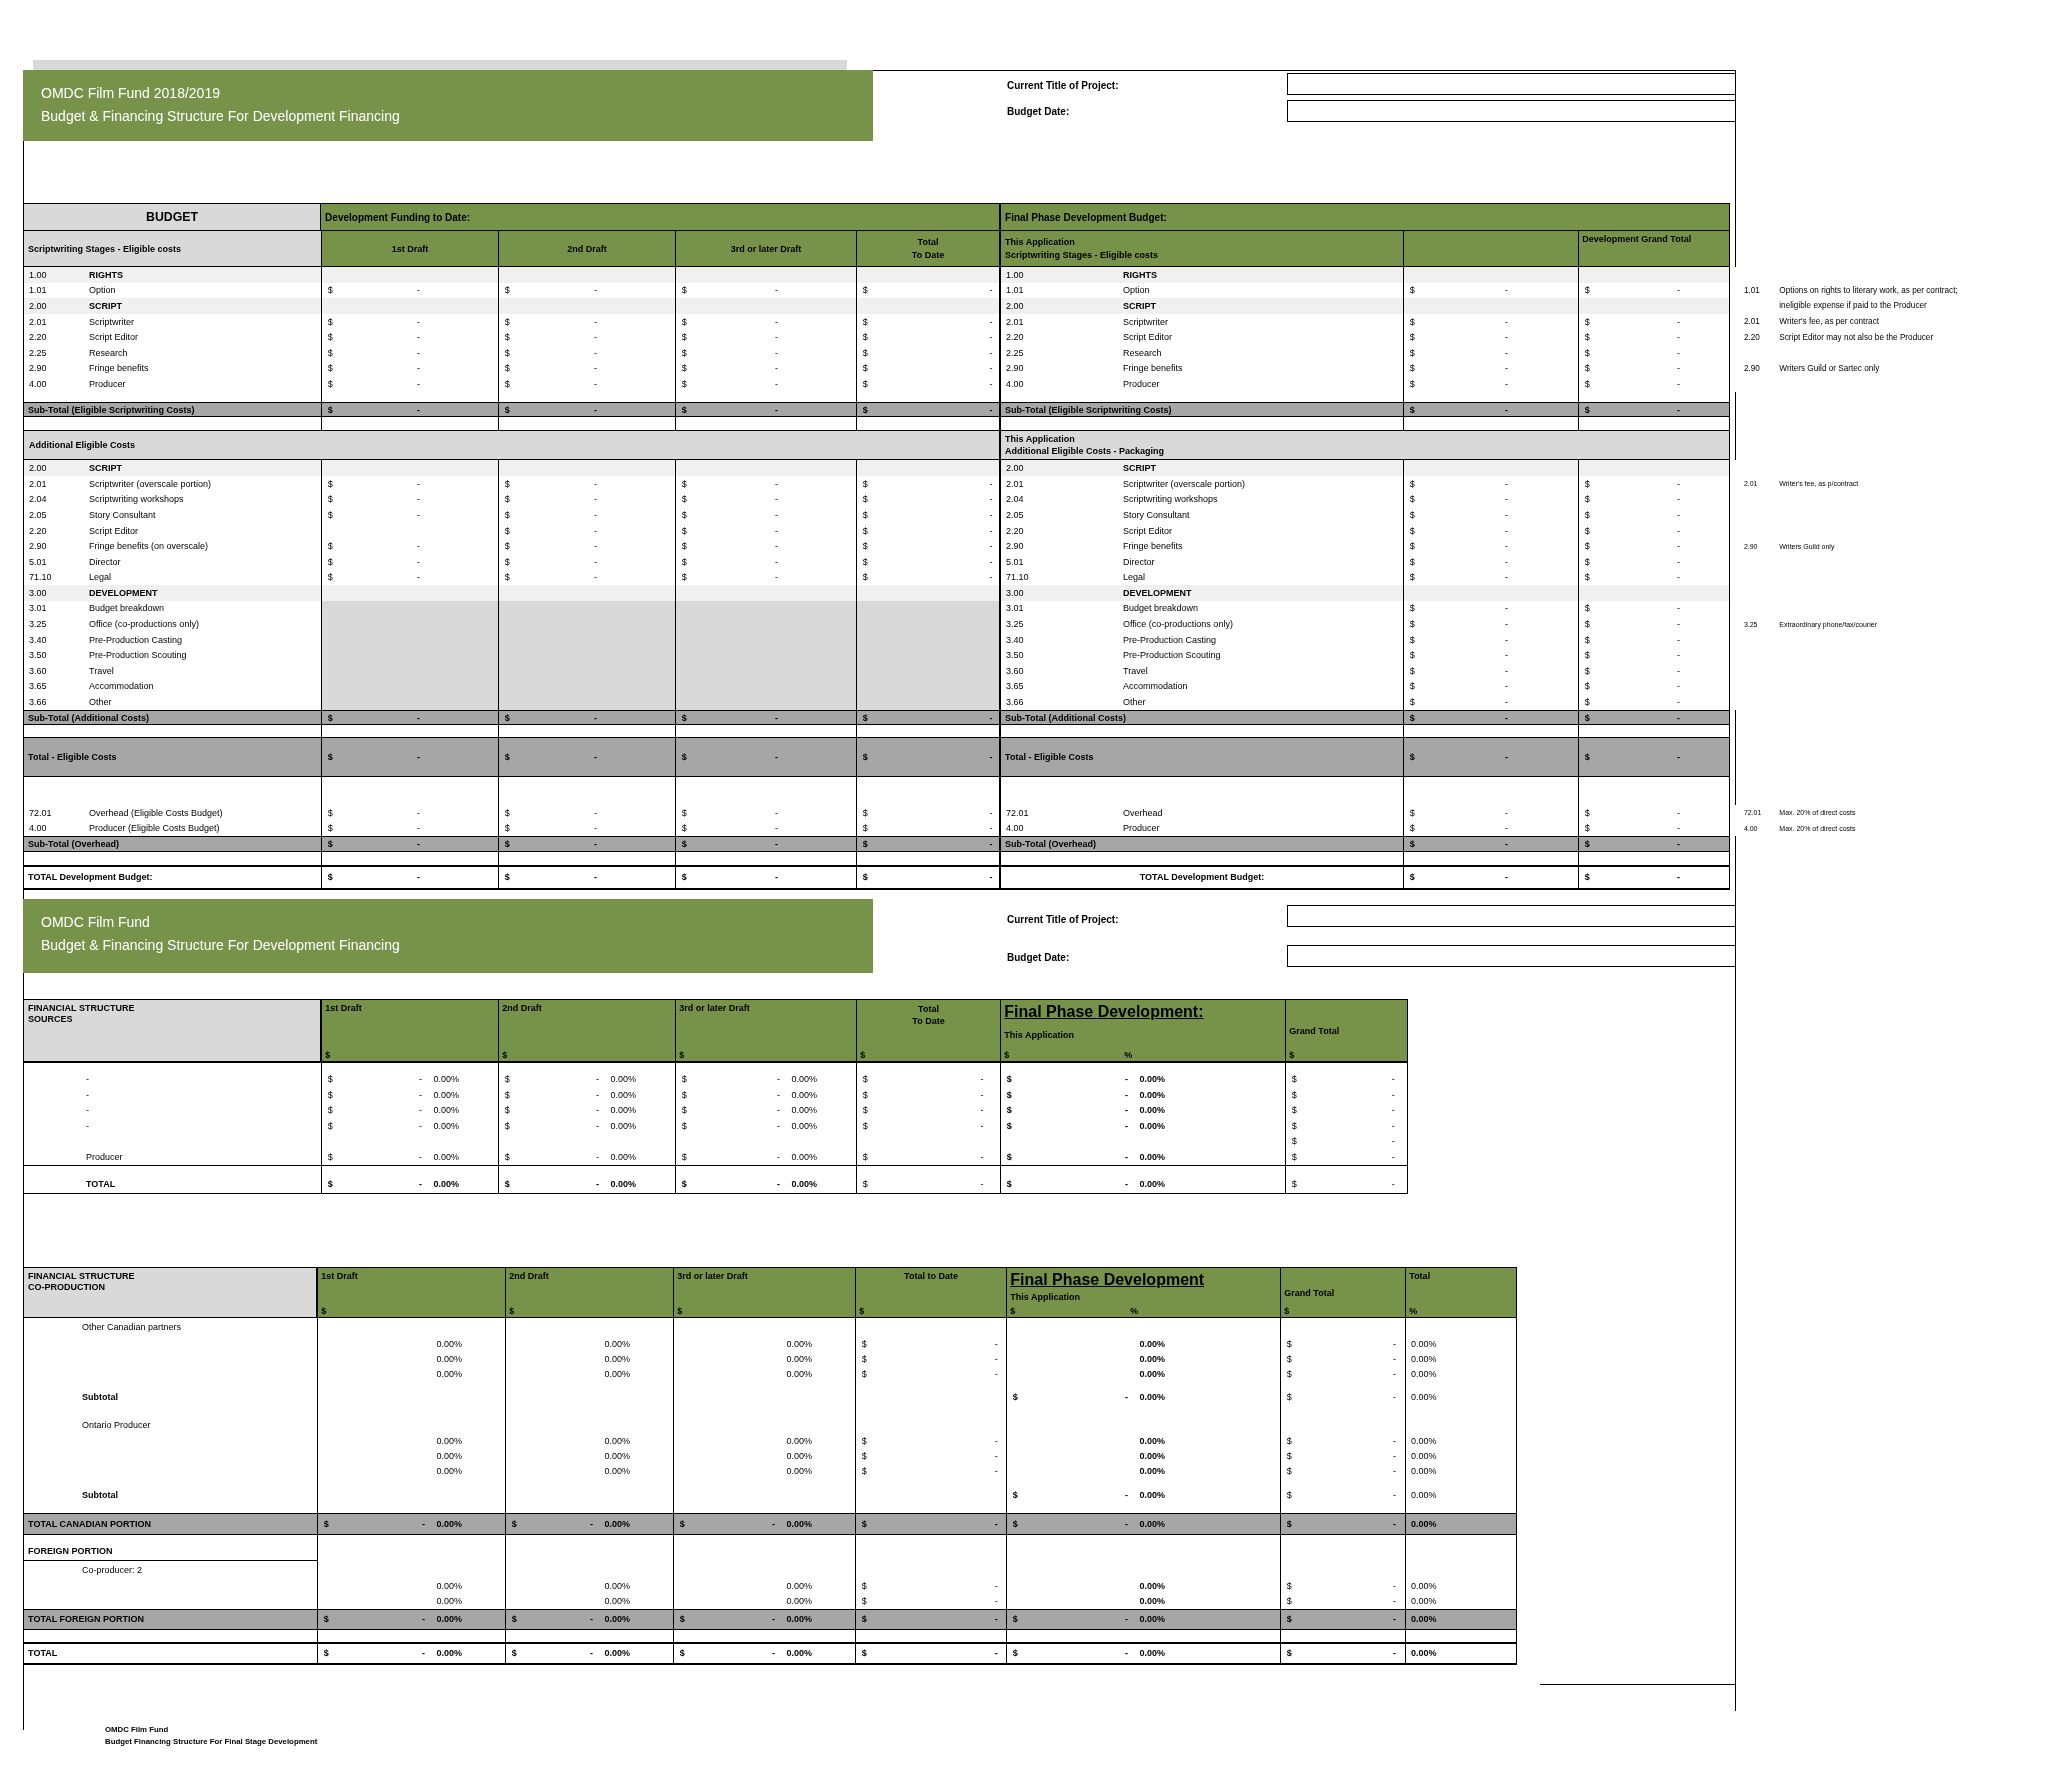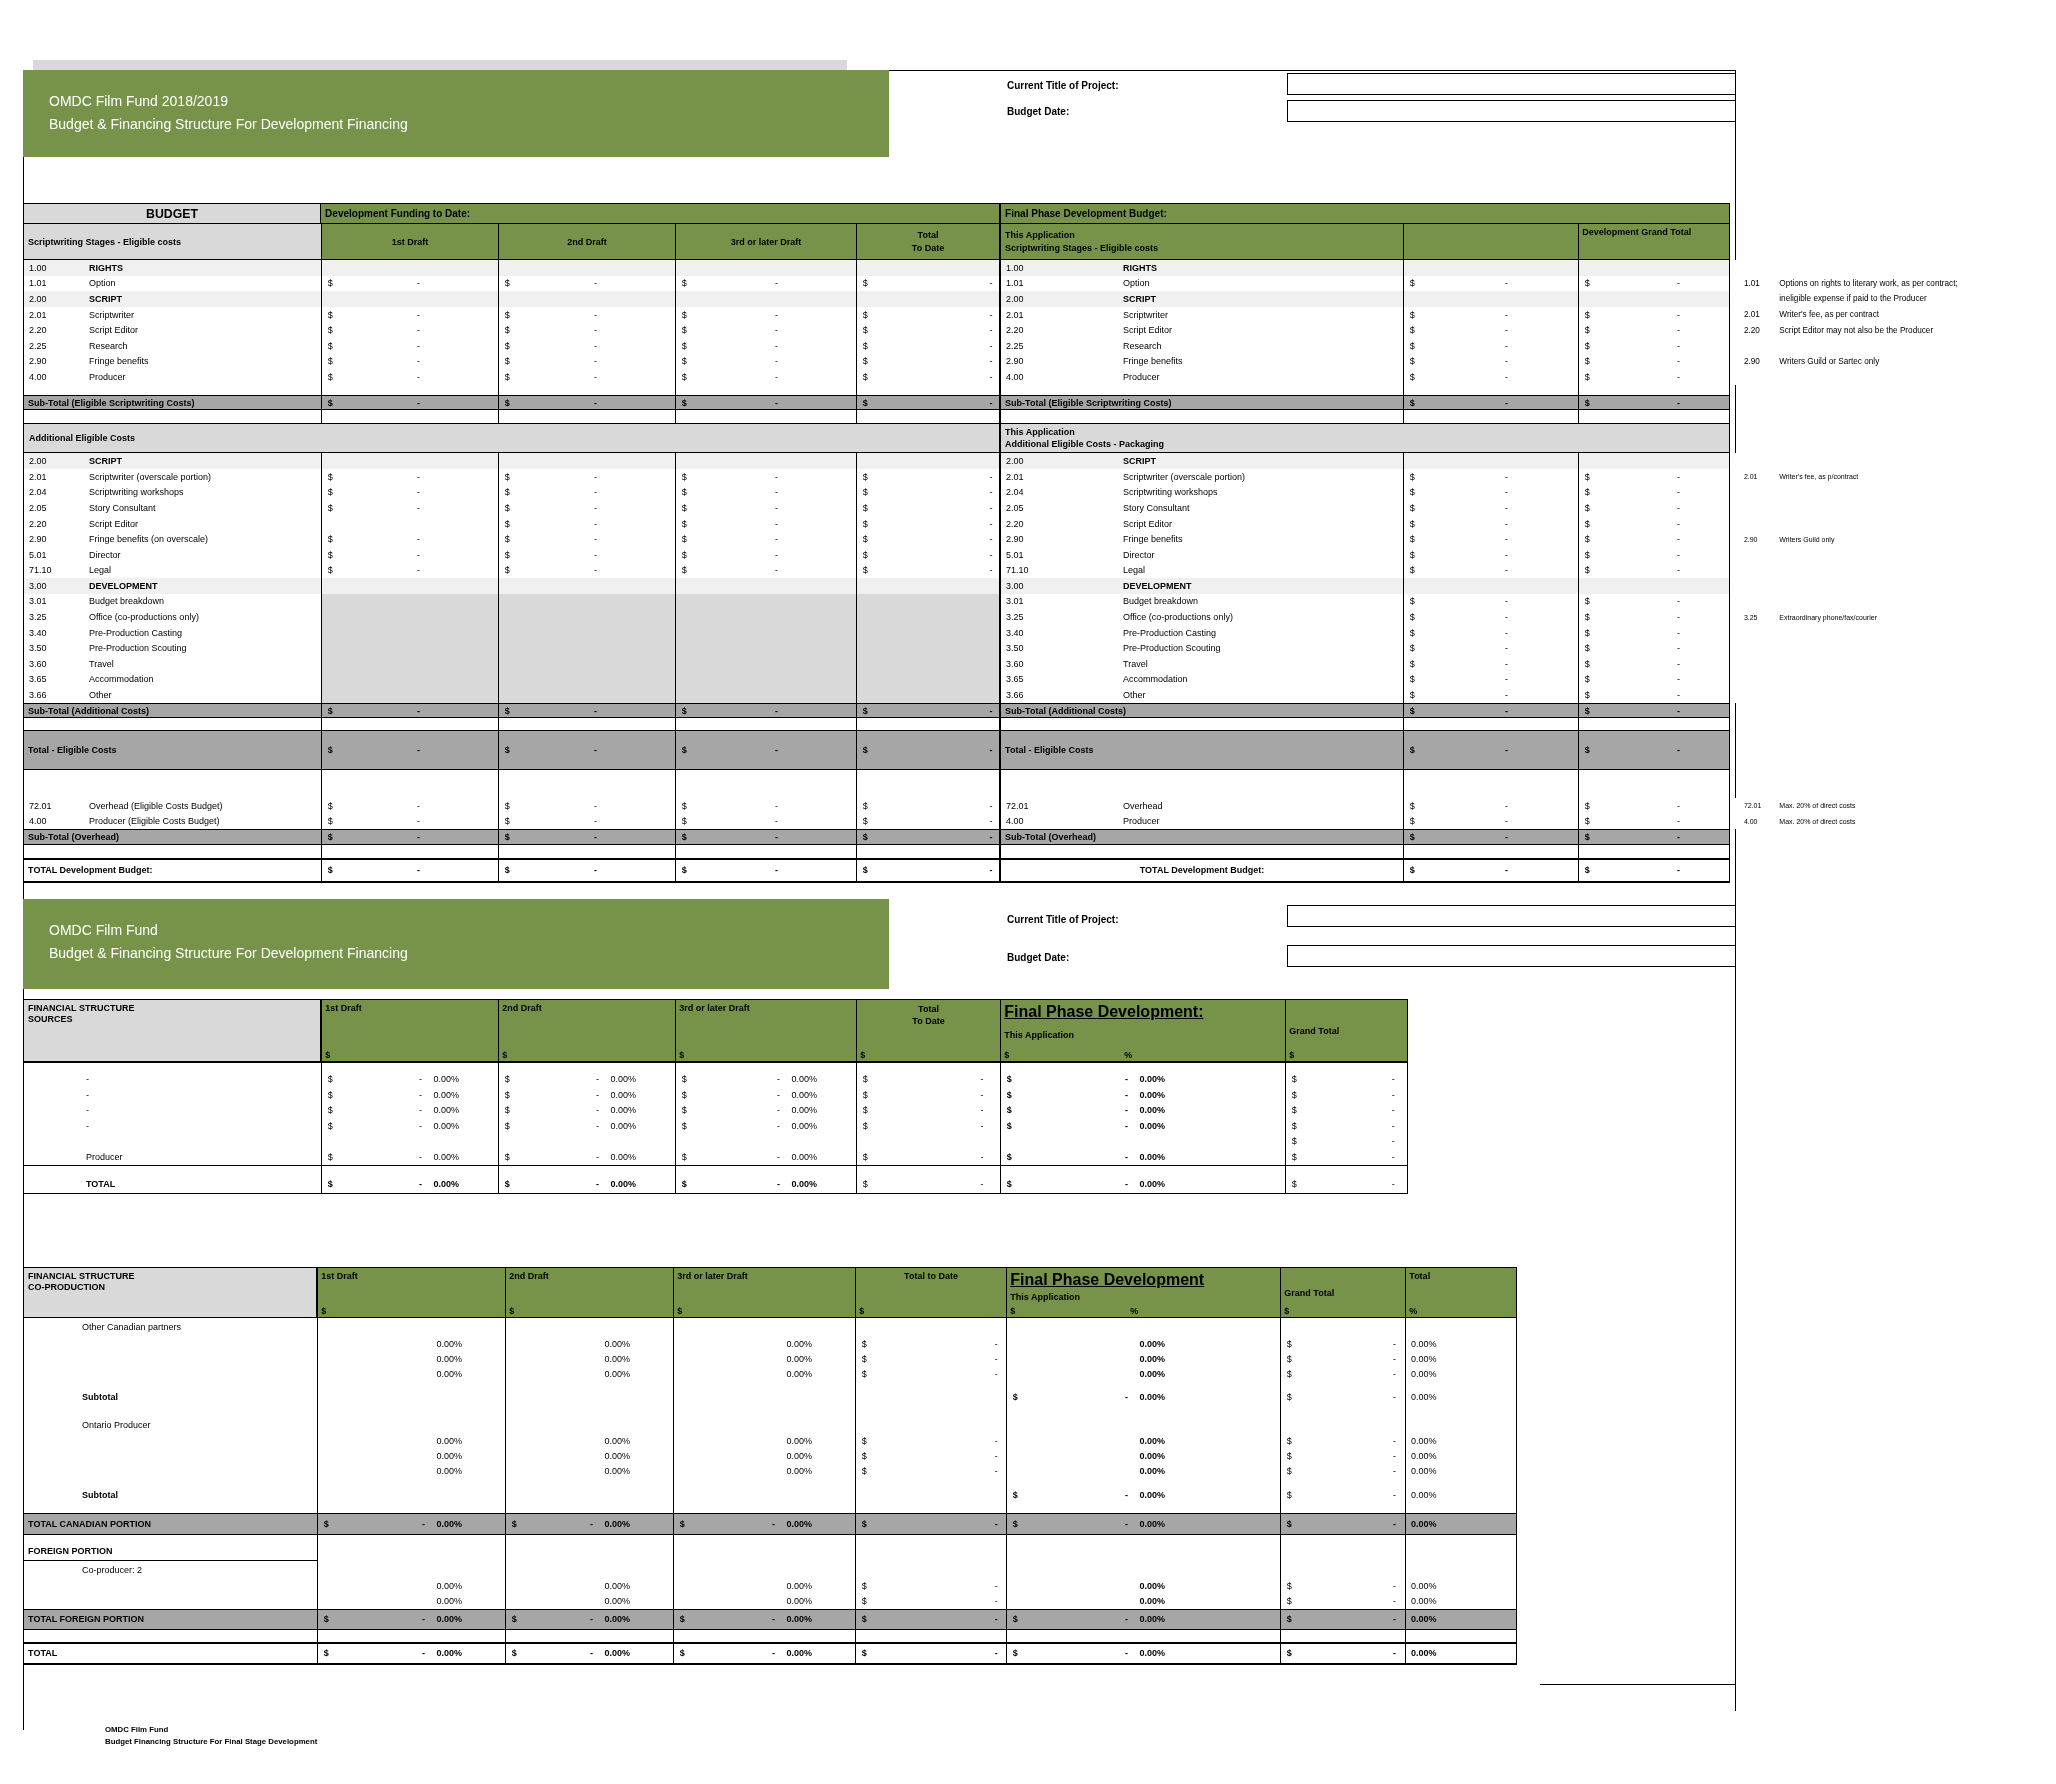--- a/index.html
+++ b/index.html
@@ -4,21 +4,21 @@
 <style>
   html,body{margin:0;padding:0;background:#fff;}
   body{width:2056px;height:1785px;position:relative;font-family:"Liberation Sans",sans-serif;color:#000;font-size:9px;overflow:hidden;}
   .content{position:absolute;left:23px;top:0;width:2033px;height:1785px;}
   
   .topstrip{position:absolute;left:10px;top:60px;width:814px;height:10px;background:#D9D9D9;}
   .hl-top{position:absolute;left:0;top:70px;width:1712px;border-top:0.8px solid #000;height:0;}
   .vl-l{position:absolute;left:0;top:70px;height:1660px;border-left:0.8px solid #000;width:0;}
   .vl-r{position:absolute;left:1712px;top:70px;height:1641px;border-left:0.8px solid #000;width:0;}
   .hl-br{position:absolute;left:1517px;top:1684px;width:196px;border-top:0.8px solid #000;height:0;}
-  .greenblk{position:absolute;left:0;width:834px;background:var(--green);color:#fff;padding:16px;}
+  .greenblk{position:absolute;left:0;width:834px;background:var(--green);color:#fff;padding:8px;}
   .greenblk .t1{font-size:14px;padding:7.4px 10px 0 10px;}
   .greenblk .t2{font-size:14px;padding:6.6px 10px 0 10px;}
   .flabel{position:absolute;font-weight:bold;font-size:10px;white-space:nowrap;text-align:center;}
   .inp{position:absolute;width:449px;height:22px;background:#fff;border:1.6px solid #000;box-sizing:border-box;}
   .footer{position:absolute;left:82px;top:1724px;font-size:7.8px;font-weight:bold;line-height:12.3px;}
   :root{--green:#77934A;--gLight:#D9D9D9;--gDark:#A6A6A6;--stripe:#F0F0F0;}
   
   .tbl{position:absolute;left:0;}
   .r{display:grid;height:15.6px;}
   .g1{grid-template-columns:41px 257px 177px 177px 181px 144px 49px 354px 175px 152px 12.3px 37px 255px;}
@@ -56,21 +56,21 @@
   .ctr{justify-content:center;padding-left:0;}
   .sub > .c:not(.gap):not(.ncode):not(.ntext):not(.fill){background:var(--gDark);border-top:1.6px solid #000;border-bottom:1.6px solid #000;font-weight:bold;}
   .tband{height:40px;}
   .tband > .c:not(.fill){background:var(--gDark);border-top:1.6px solid #000;border-bottom:1.6px solid #000;font-weight:bold;}
   .grand{height:25px;}
   .grand > .c:not(.fill){border-top:2.5px solid #000;border-bottom:2.5px solid #000;font-weight:bold;}
   .band{height:30px;}
   .band > .bandl{background:var(--gLight);border:0.8px solid #000;border-left:1.6px solid #000;padding-left:5px;}
   .band > .bandr{background:var(--gLight);border:0.8px solid #000;border-left:1.6px solid #000;border-right:1.6px solid #000;flex-direction:column;align-items:flex-start;justify-content:center;padding-left:4.1px;line-height:12.3px;}
   
-  .hA{height:21px;}
+  .hA{height:28px;}
   .haL{grid-column:span 2;background:var(--gLight);justify-content:center;font-size:12.3px;border:1.6px solid #000;border-bottom:0.8px solid #000;}
   .haM{grid-column:span 4;background:var(--green);font-size:10px;padding-left:4.1px;border-top:1.6px solid #000;border-bottom:0.8px solid #000;border-right:0.8px solid #000;}
   .haR{grid-column:span 4;background:var(--green);font-size:10px;padding-left:4.1px;border-top:1.6px solid #000;border-bottom:0.8px solid #000;border-left:1.6px solid #000;border-right:1.6px solid #000;}
   .hB{height:36px;}
   .hbL{grid-column:span 2;background:var(--gLight);padding-left:4.1px;border-left:1.6px solid #000;border-bottom:1.6px solid #000;}
   .hbC{background:var(--green);justify-content:center;border-left:0.8px solid #000;border-bottom:1.6px solid #000;}
   .hbT{background:var(--green);flex-direction:column;justify-content:center;border-left:0.8px solid #000;border-right:0.8px solid #000;border-bottom:1.6px solid #000;line-height:12.3px;}
   .hbRA{grid-column:span 2;background:var(--green);flex-direction:column;align-items:flex-start;justify-content:center;padding-left:4.1px;border-left:1.6px solid #000;border-bottom:1.6px solid #000;line-height:13px;}
   .hbRV{background:var(--green);border-left:0.8px solid #000;border-bottom:1.6px solid #000;}
   .hbRG{background:var(--green);align-items:flex-start;padding-top:3.3px;padding-left:3.3px;border-left:0.8px solid #000;border-right:1.6px solid #000;border-bottom:1.6px solid #000;}

